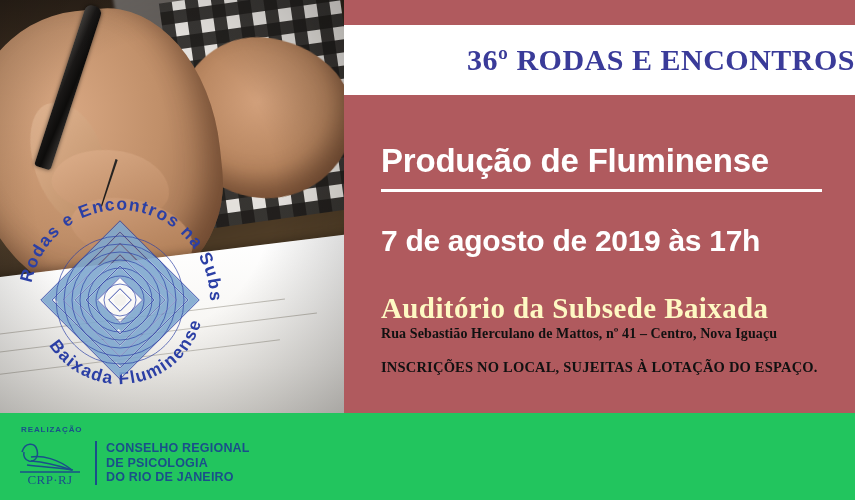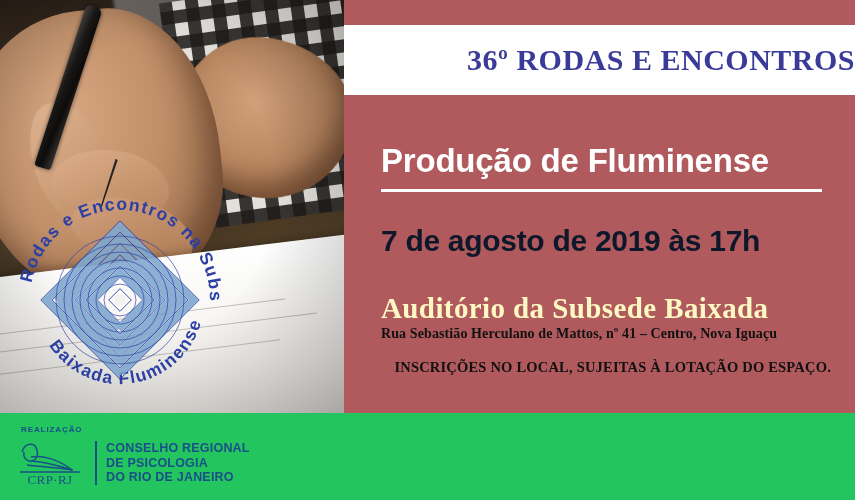--- a/index.html
+++ b/index.html
@@ -137,21 +137,21 @@
     font-weight:bold;
     font-size:33px;
     letter-spacing:-.2px;
     margin-top:47px;
     white-space:nowrap;
   }
   .rule{
     width:441px;height:3px;background:#ffffff;margin-top:9px;
   }
   .datetime{
-    color:#0f172a;
+    color:#ffffff;
     font-family:"Liberation Sans", sans-serif;
     font-weight:bold;
     font-size:30px;
     margin-top:32px;
     letter-spacing:-.3px;
     white-space:nowrap;
   }
   .venue{
     color:#fef9c3;
     font-family:"Liberation Serif", serif;
@@ -171,21 +171,20 @@
     white-space:nowrap;
   }
   .notice{
     color:#111111;
     font-family:"Liberation Serif", serif;
     font-weight:bold;
     font-size:14.5px;
     margin-top:17px;
     letter-spacing:.2px;
     white-space:nowrap;
-    text-align:right;
   }
 
   
   .footer{
     position:absolute;left:0;top:413px;width:855px;height:87px;background:#22c55e;
   }
   .realizacao{
     position:absolute;left:21px;top:12px;
     color:#1a4f8a;font-size:8px;font-weight:bold;letter-spacing:.9px;
     font-family:"Liberation Sans", sans-serif;

